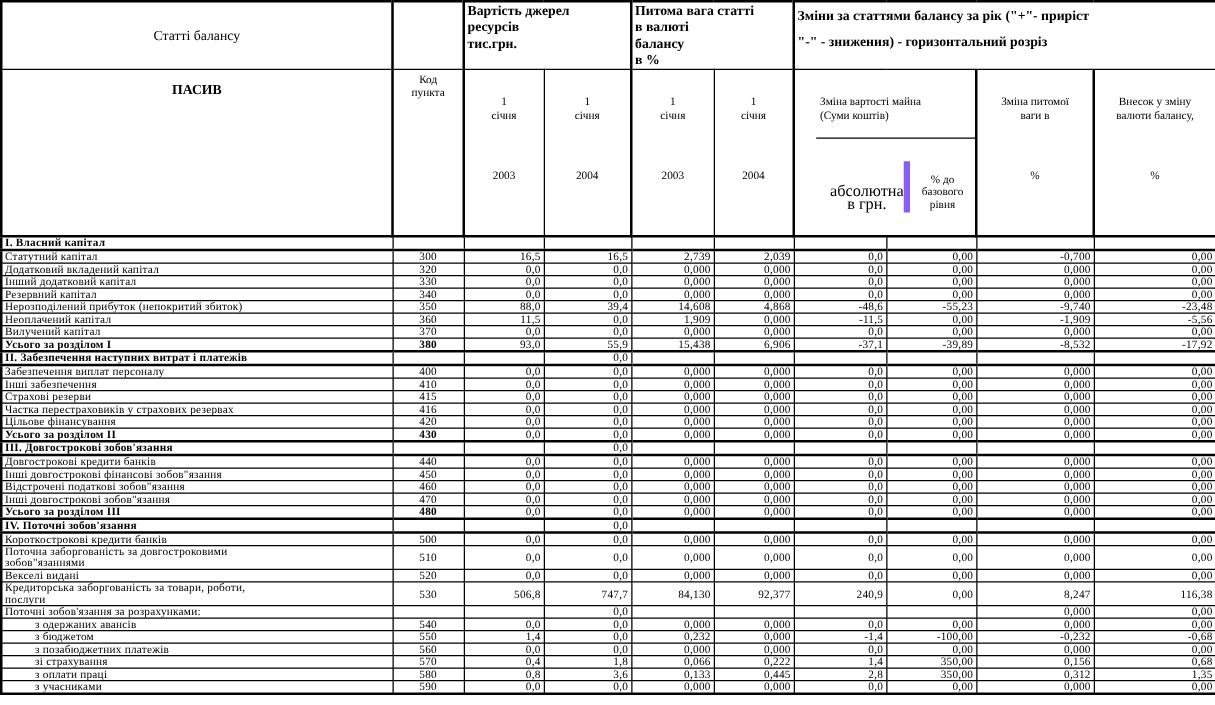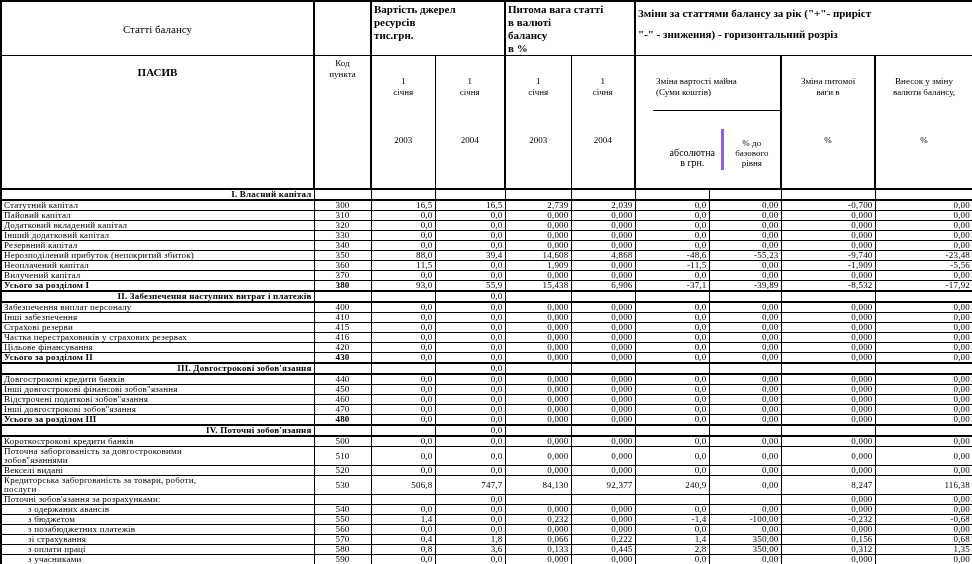--- a/index.html
+++ b/index.html
@@ -22,33 +22,33 @@
   .th-pasiv{text-align:center;font-size:11px;font-weight:bold;padding-top:10px;}
   .th-code{text-align:center;font-size:9px;line-height:11px;padding-top:2px;margin-left:47px;}
   .vcell{padding:0;}
   .vflex{display:flex;flex-direction:column;justify-content:space-between;
          align-items:center;height:70px;font-size:9px;line-height:11px;
          text-align:center;padding:2px 0;}
   .zvm-cell{padding:0;}
   .zvm-top{height:32px;border-bottom:1px solid #000;font-size:9px;
            line-height:11px;padding:2px 3px;white-space:pre-line;margin-left:17px;}
   .zvm-bottom{display:flex;height:41px;}
-  .zvm-abs{width:50%;border-right:3px solid #8b5cf6;display:flex;
+  .zvm-abs{width:50%;border-right:5px solid #8b5cf6;display:flex;
            align-items:flex-end;justify-content:center;text-align:center;
-           font-size:10px;line-height:10px;white-space:pre-line;padding-bottom:2px;padding-left:28px;}
+           font-size:13px;line-height:10px;white-space:pre-line;padding-bottom:2px;padding-left:28px;}
   .zvm-base{width:50%;display:flex;align-items:flex-end;justify-content:center;
             text-align:center;font-size:9px;line-height:10px;
             white-space:pre-line;padding-bottom:2px;}
   
   tbody td{font-size:9px;line-height:9px;height:9px;text-align:right;
            letter-spacing:.2px;}
   tbody td.c-stat{text-align:left;white-space:pre-line;padding-left:2px;}
   tbody td.c-code{text-align:center;}
   tr.row-sec td{border-top-width:2px;border-bottom-width:2px;}
-  tr.row-sec td.c-stat{text-align:right;font-weight:bold;margin-top:14px;}
+  tr.row-sec td.c-stat{text-align:left;font-weight:bold;margin-top:14px;}
   tr.row-sec td.c-code{font-weight:bold;}
   tr.row-tot td.c-stat,tr.row-bal td.c-stat{font-weight:bold;}
   tr.row-tot td.c-code,tr.row-bal td.c-code{font-weight:bold;}
   tr.row-sub td.c-stat{padding-left:26px;}
 </style>
 </head>
 <body>
 
 <table>
   <colgroup>
@@ -137,32 +137,20 @@
         <td class="c-v03">16,5</td>
         <td class="c-v04">16,5</td>
         <td class="c-p03">2,739</td>
         <td class="c-p04">2,039</td>
         <td class="c-abs">0,0</td>
         <td class="c-base">0,00</td>
         <td class="c-wt">-0,700</td>
         <td class="c-contrib">0,00</td>
       </tr>
       <tr class="row-item">
-        <td class="c-stat">Пайовий капітал</td>
-        <td class="c-code">310</td>
-        <td class="c-v03">0,0</td>
-        <td class="c-v04">0,0</td>
-        <td class="c-p03">0,000</td>
-        <td class="c-p04">0,000</td>
-        <td class="c-abs">0,0</td>
-        <td class="c-base">0,00</td>
-        <td class="c-wt">0,000</td>
-        <td class="c-contrib">0,00</td>
-      </tr>
-      <tr class="row-item">
         <td class="c-stat">Додатковий вкладений капітал</td>
         <td class="c-code">320</td>
         <td class="c-v03">0,0</td>
         <td class="c-v04">0,0</td>
         <td class="c-p03">0,000</td>
         <td class="c-p04">0,000</td>
         <td class="c-abs">0,0</td>
         <td class="c-base">0,00</td>
         <td class="c-wt">0,000</td>
         <td class="c-contrib">0,00</td>

